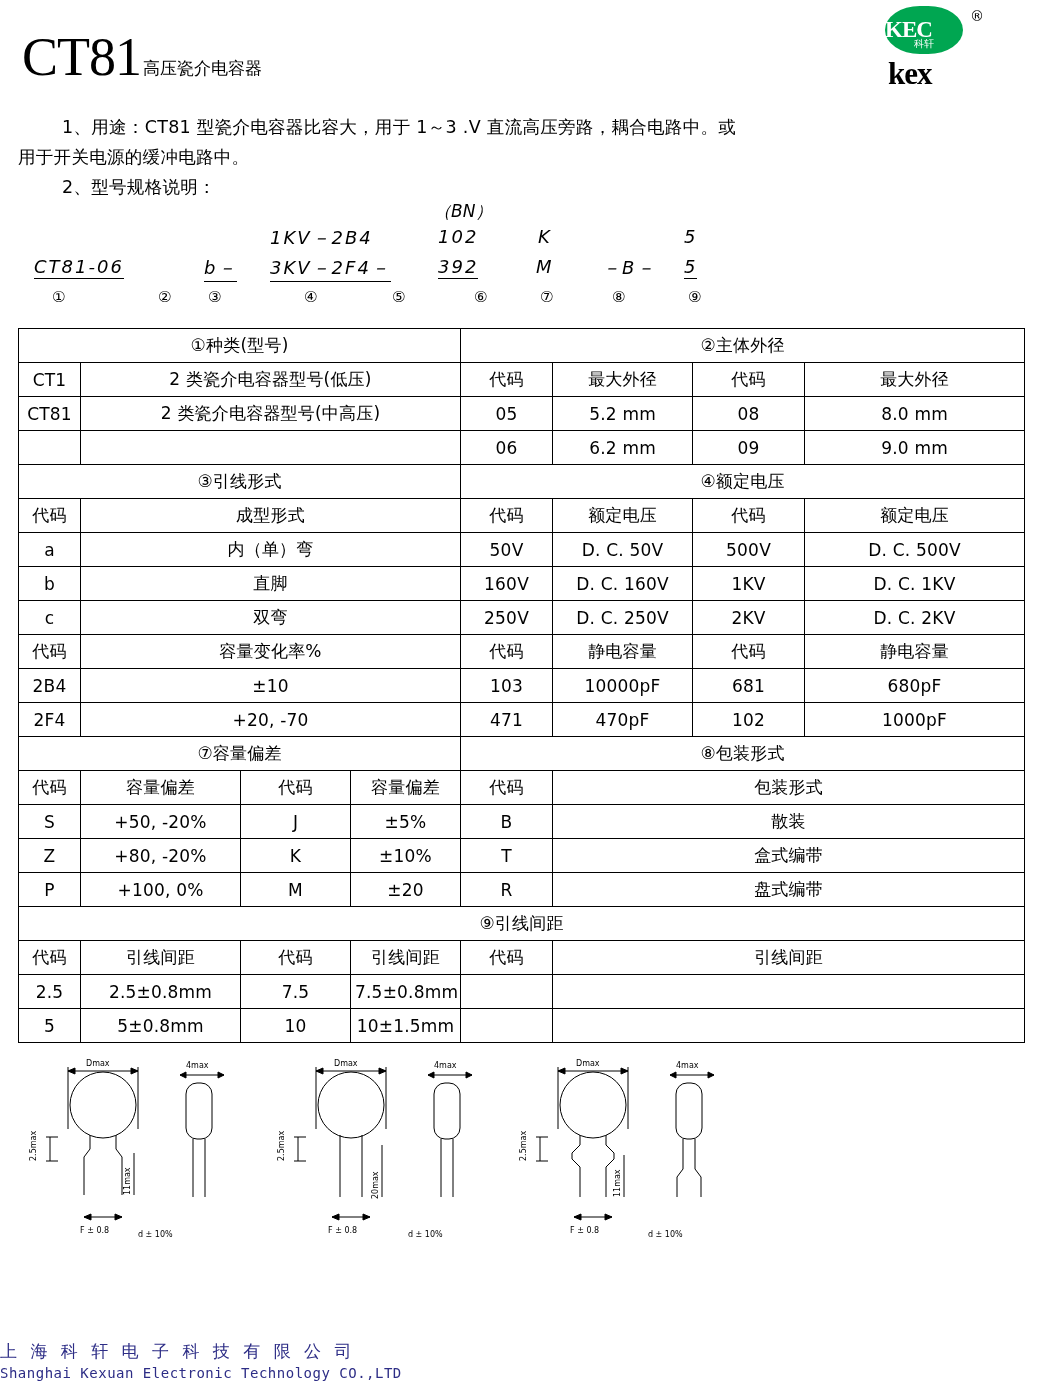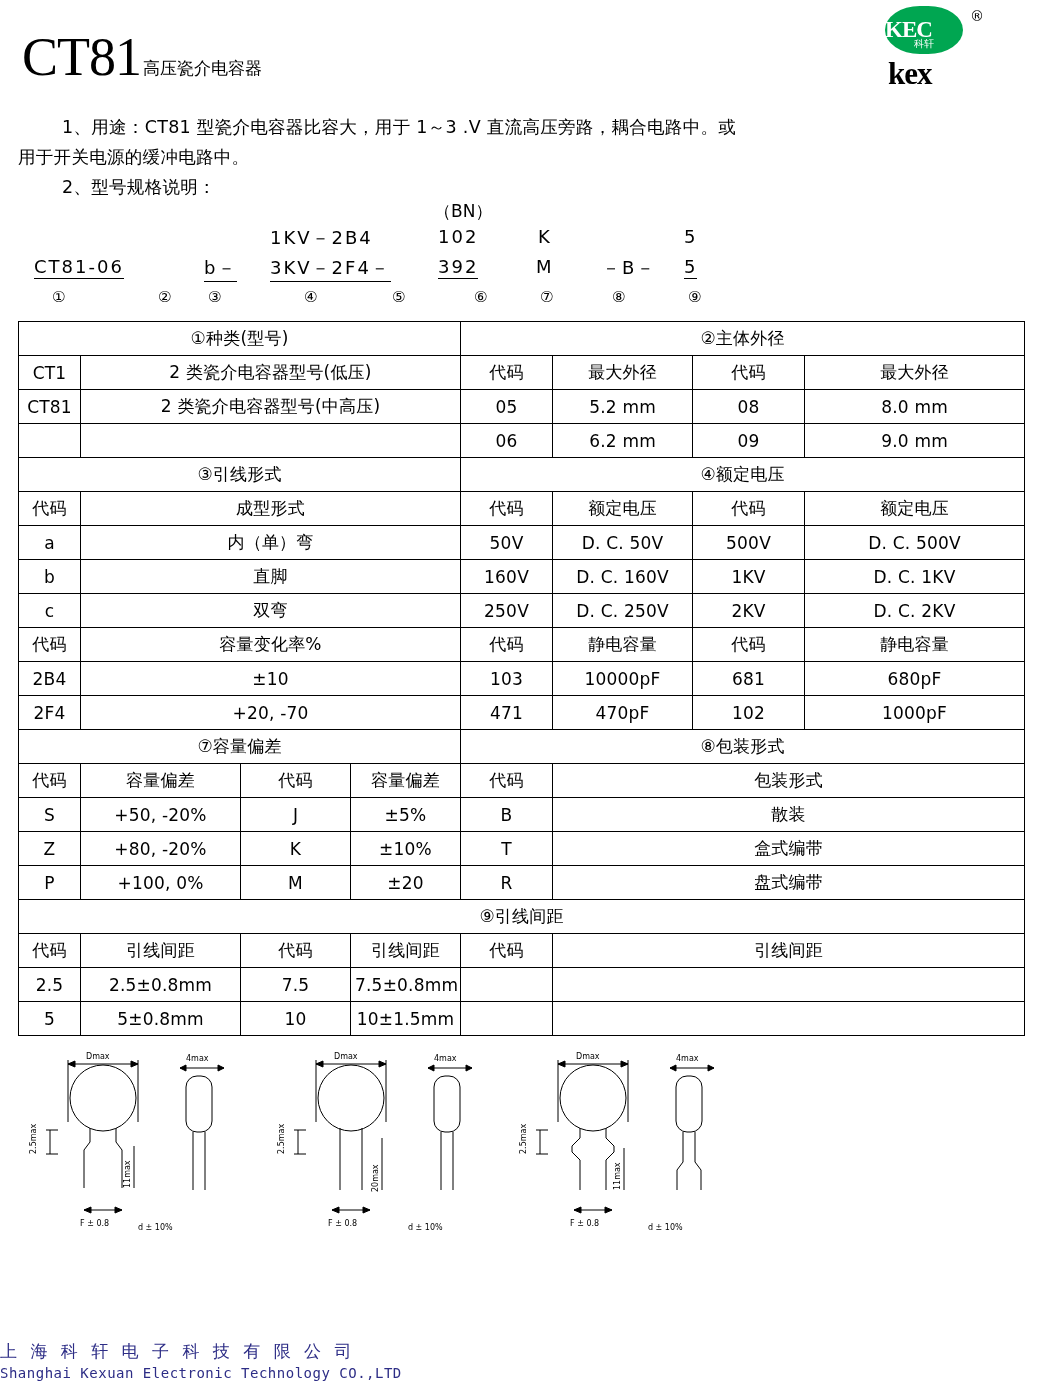--- a/index.html
+++ b/index.html
@@ -107,20 +107,21 @@
     letter-spacing: 0.3px;
   }
   .intro p { margin: 0; }
   .indent { padding-left: 44px; }
 
   
   .codeblock {
     position: relative;
     height: 118px;
     margin-top: -2px;
+    font-style: italic;
   }
   .bn {
     position: absolute;
     left: 416px;
     top: 0px;
     font-size: 17px;
   }
   .code-top {
     position: absolute;
     top: 26px;
@@ -143,21 +144,21 @@
   .circ {
     position: absolute;
     font-size: 15px;
   }
 
   
   table.grid {
     border-collapse: collapse;
     width: 1006px;
     table-layout: fixed;
-    margin-top: 3px;
+    margin-top: 10px;
     padding-left: 8px;
   }
   table.grid td {
     border: 1.2px solid #000;
     font-size: 17px;
     height: 33px;
     padding: 0 4px;
     text-align: center;
     vertical-align: middle;
     letter-spacing: 0.2px;

